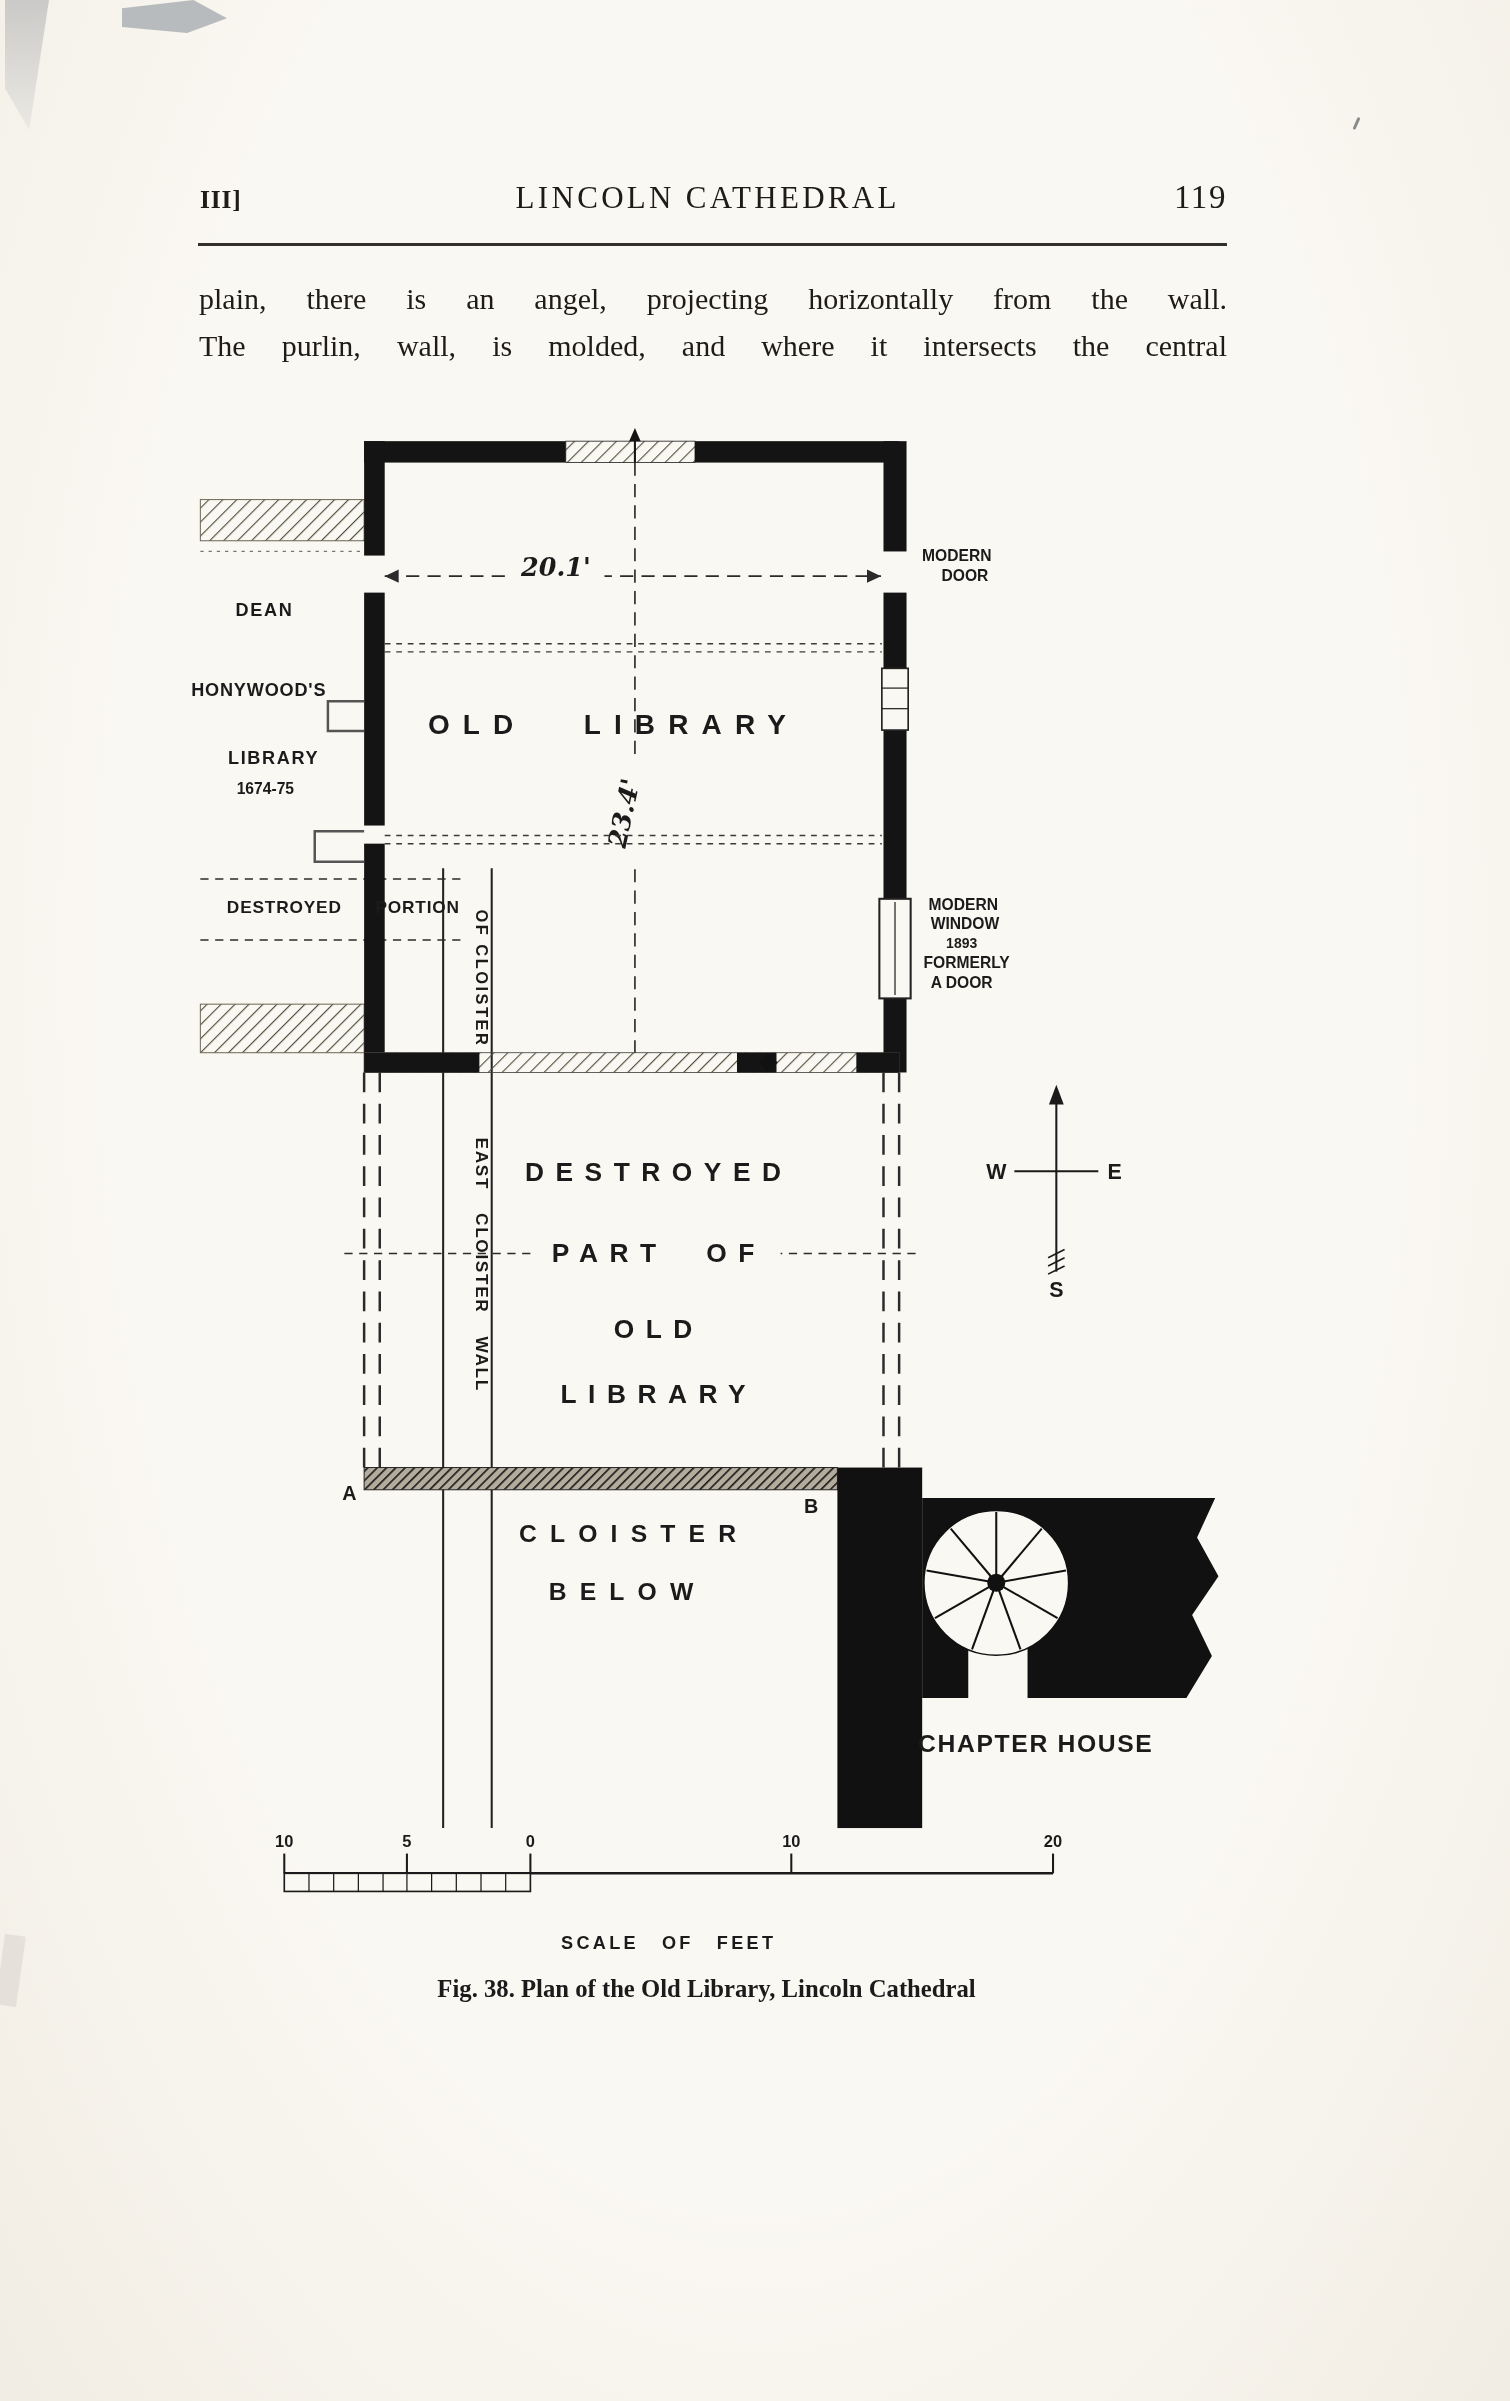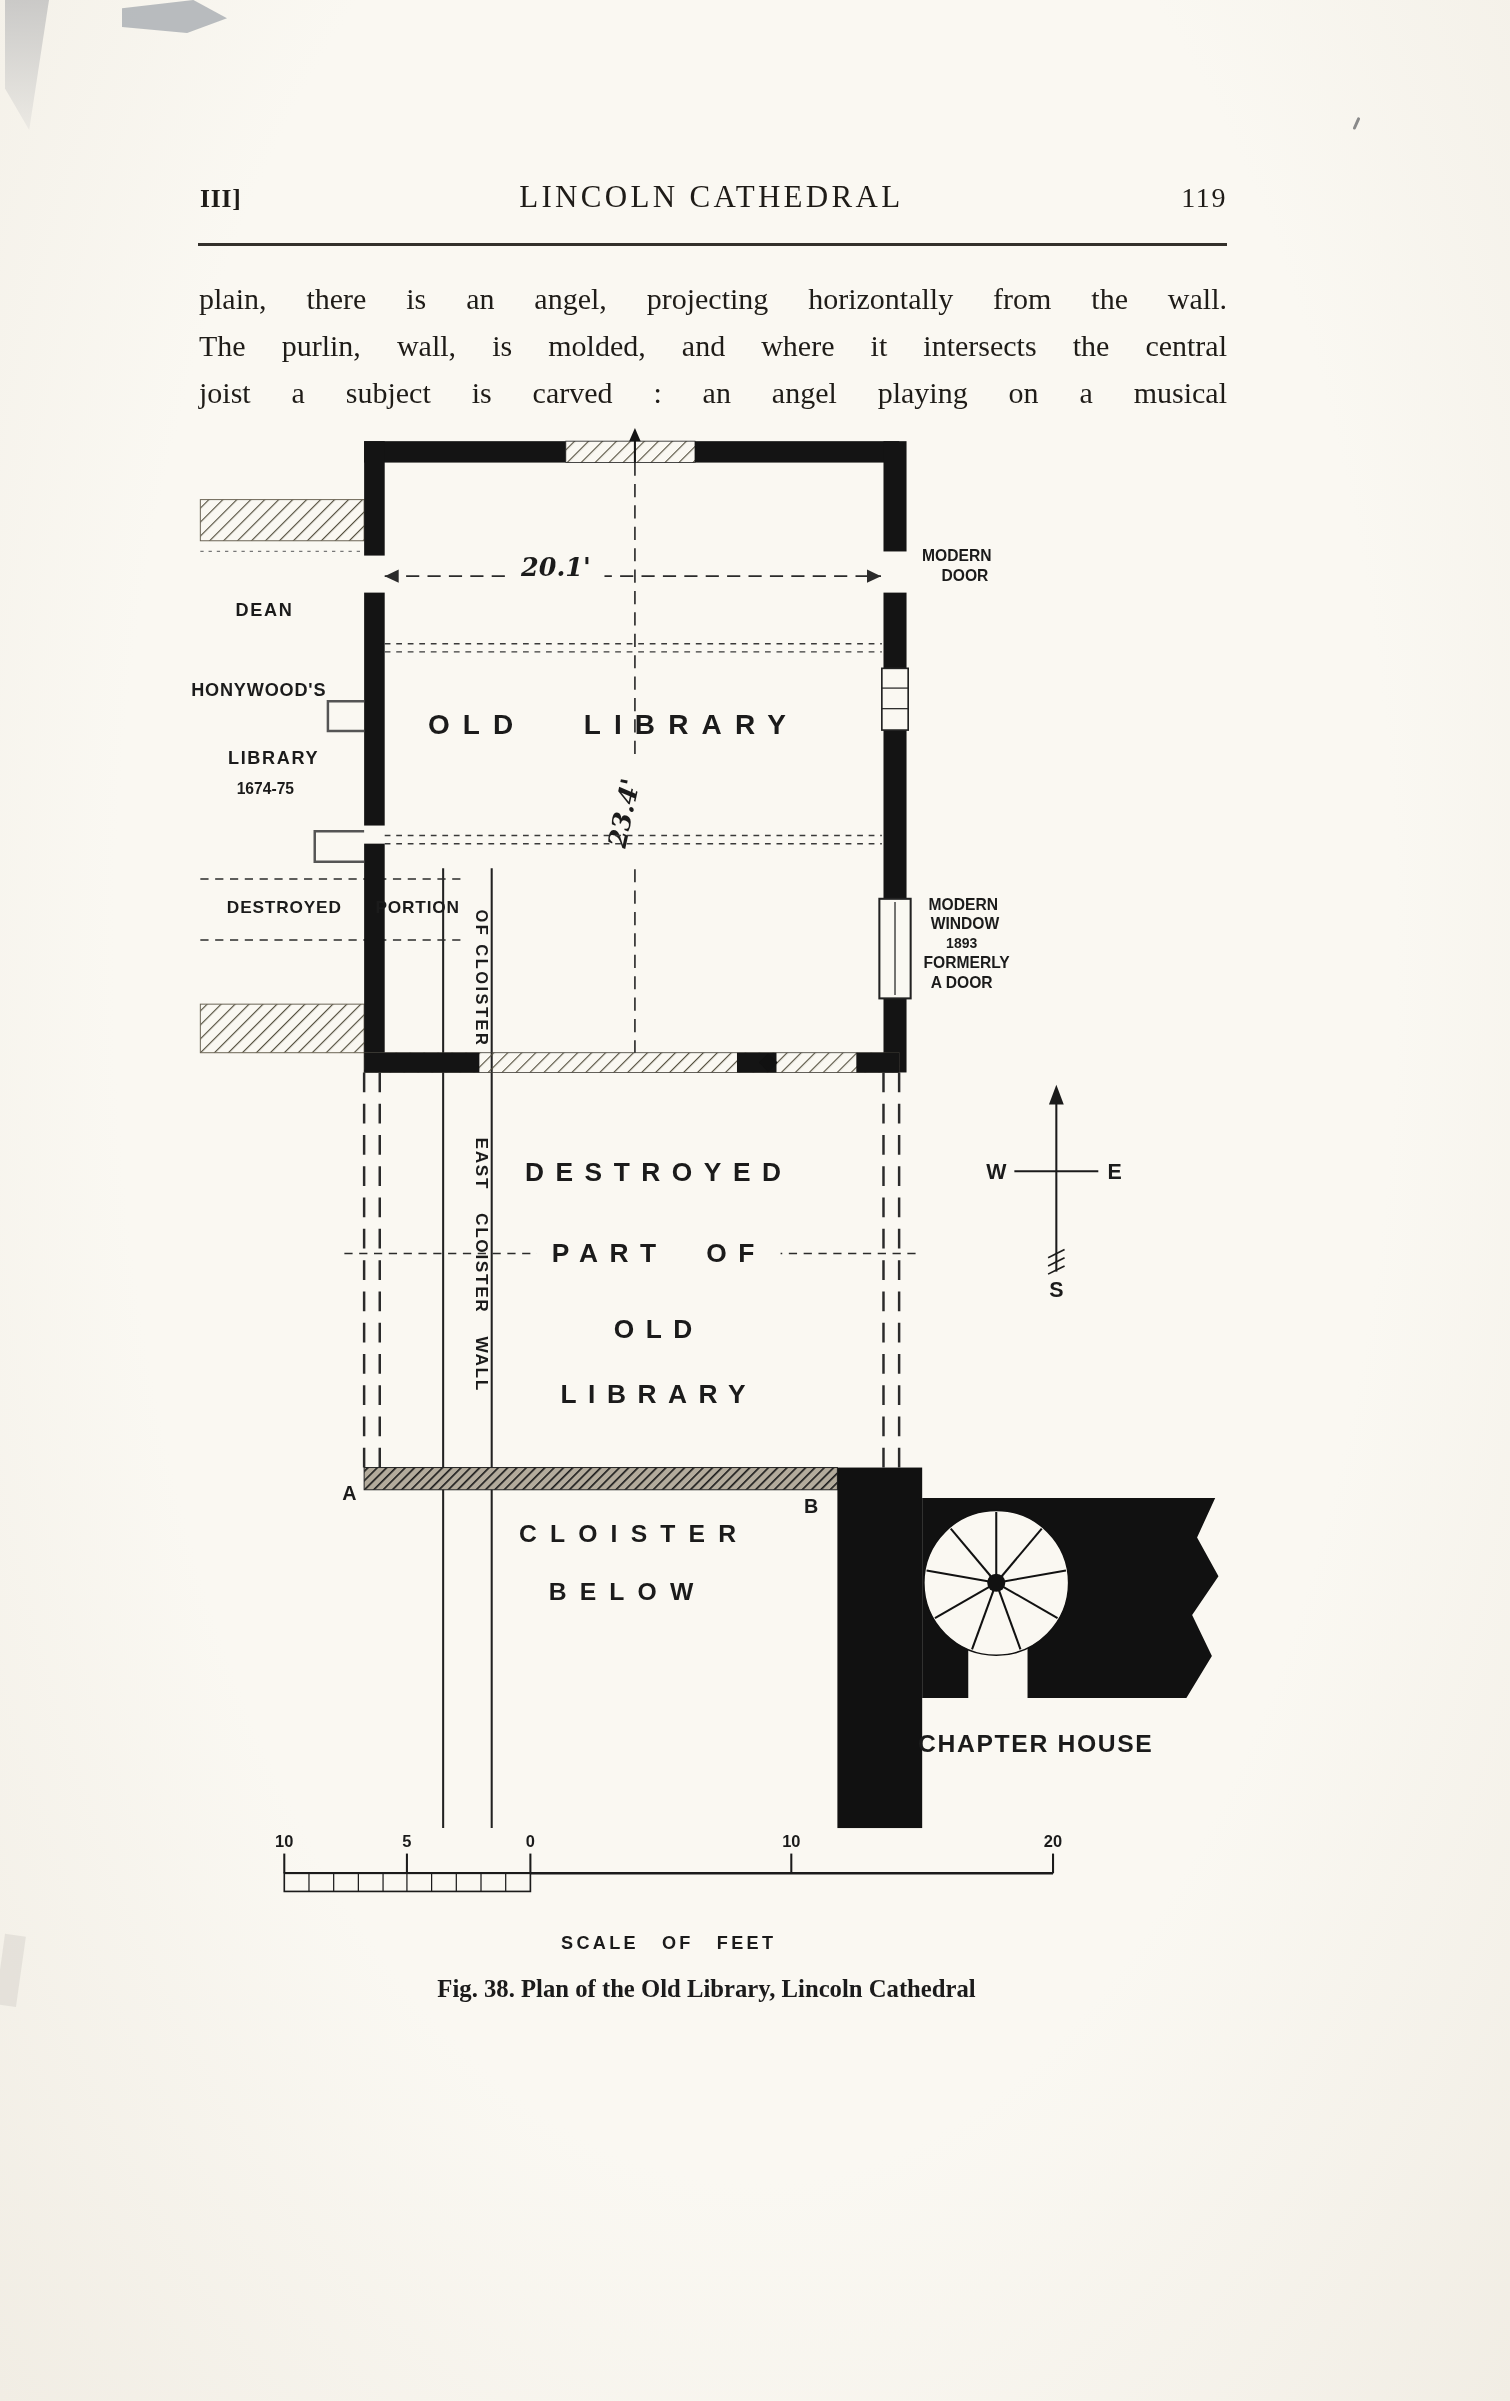--- a/index.html
+++ b/index.html
@@ -19,21 +19,21 @@
     background:#a7acb2;clip-path:polygon(0 25%,68% 0,100% 55%,62% 100%,0 82%);opacity:.8;}
   .art3{position:absolute;left:1355px;top:117px;width:3.3px;height:13px;
     background:#8a8a8a;transform:rotate(24deg);border-radius:1.6px;}
   .art4{position:absolute;left:0;top:1935px;width:21.4px;height:71px;
     background:#dbd7d0;transform:rotate(8deg);opacity:.6;}
   
   .header{position:absolute;left:200px;top:179px;width:1027px;
     display:flex;justify-content:space-between;align-items:baseline;}
   .hdr-sec{font-size:25.5px;letter-spacing:0.8px;font-weight:bold;}
   .hdr-title{font-size:31px;letter-spacing:3.3px;}
-  .hdr-page{font-size:28px;letter-spacing:1.6px;}
+  .hdr-page{font-size:33px;letter-spacing:1.6px;}
   .rule{position:absolute;left:198px;top:243px;width:1029px;height:2.5px;background:#33302b;}
   
   .para{position:absolute;left:199px;top:275px;width:1028px;
     font-size:30px;line-height:47px;}
   .para .jline{text-align:justify;text-align-last:justify;white-space:normal;font-family:Liberation Serif, serif;}
   
   .fig{position:absolute;left:0;top:428px;}
   text{fill:#1b1b1b;}
   .lbl{font-family:"Liberation Sans", sans-serif;font-weight:bold;}
   .dim{font-family:"DejaVu Serif", serif;font-style:italic;font-weight:bold;}
@@ -52,21 +52,20 @@
   <div class="header">
     <span class="hdr-sec">III]</span>
     <span class="hdr-title">LINCOLN CATHEDRAL</span>
     <span class="hdr-page">119</span>
   </div>
   <div class="rule"></div>
 
   <div class="para">
     <div class="jline">plain, there is an angel, projecting horizontally from the wall.</div>
     <div class="jline">The purlin, wall, is molded, and where it intersects the central</div>
-    <div class="jline">joist a subject is carved :  an angel playing on a musical</div>
   </div>
 
   <svg class="fig" width="1511" height="1712" viewBox="0 0 1835 2080">
     <defs>
       <pattern id="hatch" patternUnits="userSpaceOnUse" width="12" height="12" patternTransform="rotate(45)">
         <line x1="0" y1="0" x2="0" y2="12" stroke="#55503f" stroke-width="2.8"></line>
       </pattern>
       <pattern id="denseHatch" patternUnits="userSpaceOnUse" width="8" height="8" patternTransform="rotate(45)">
         <rect width="8" height="8" fill="#b3ab9c"></rect>
         <line x1="0" y1="0" x2="0" y2="8" stroke="#1c1c1c" stroke-width="4"></line>

